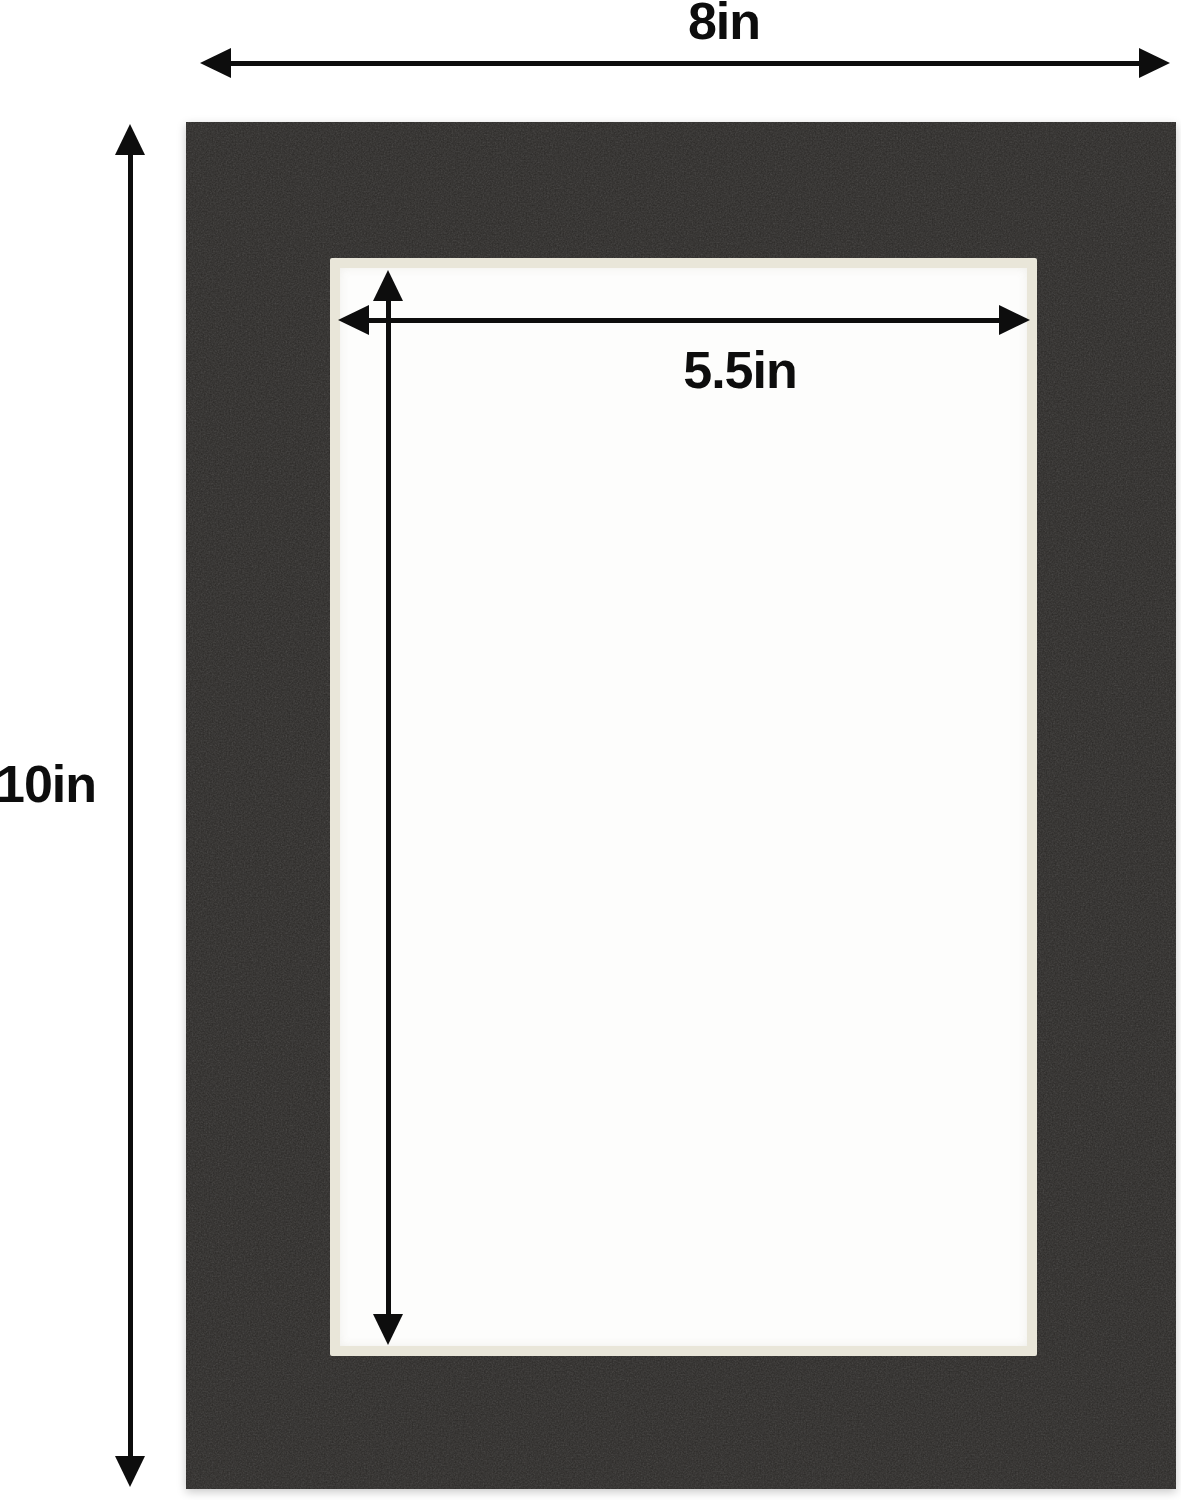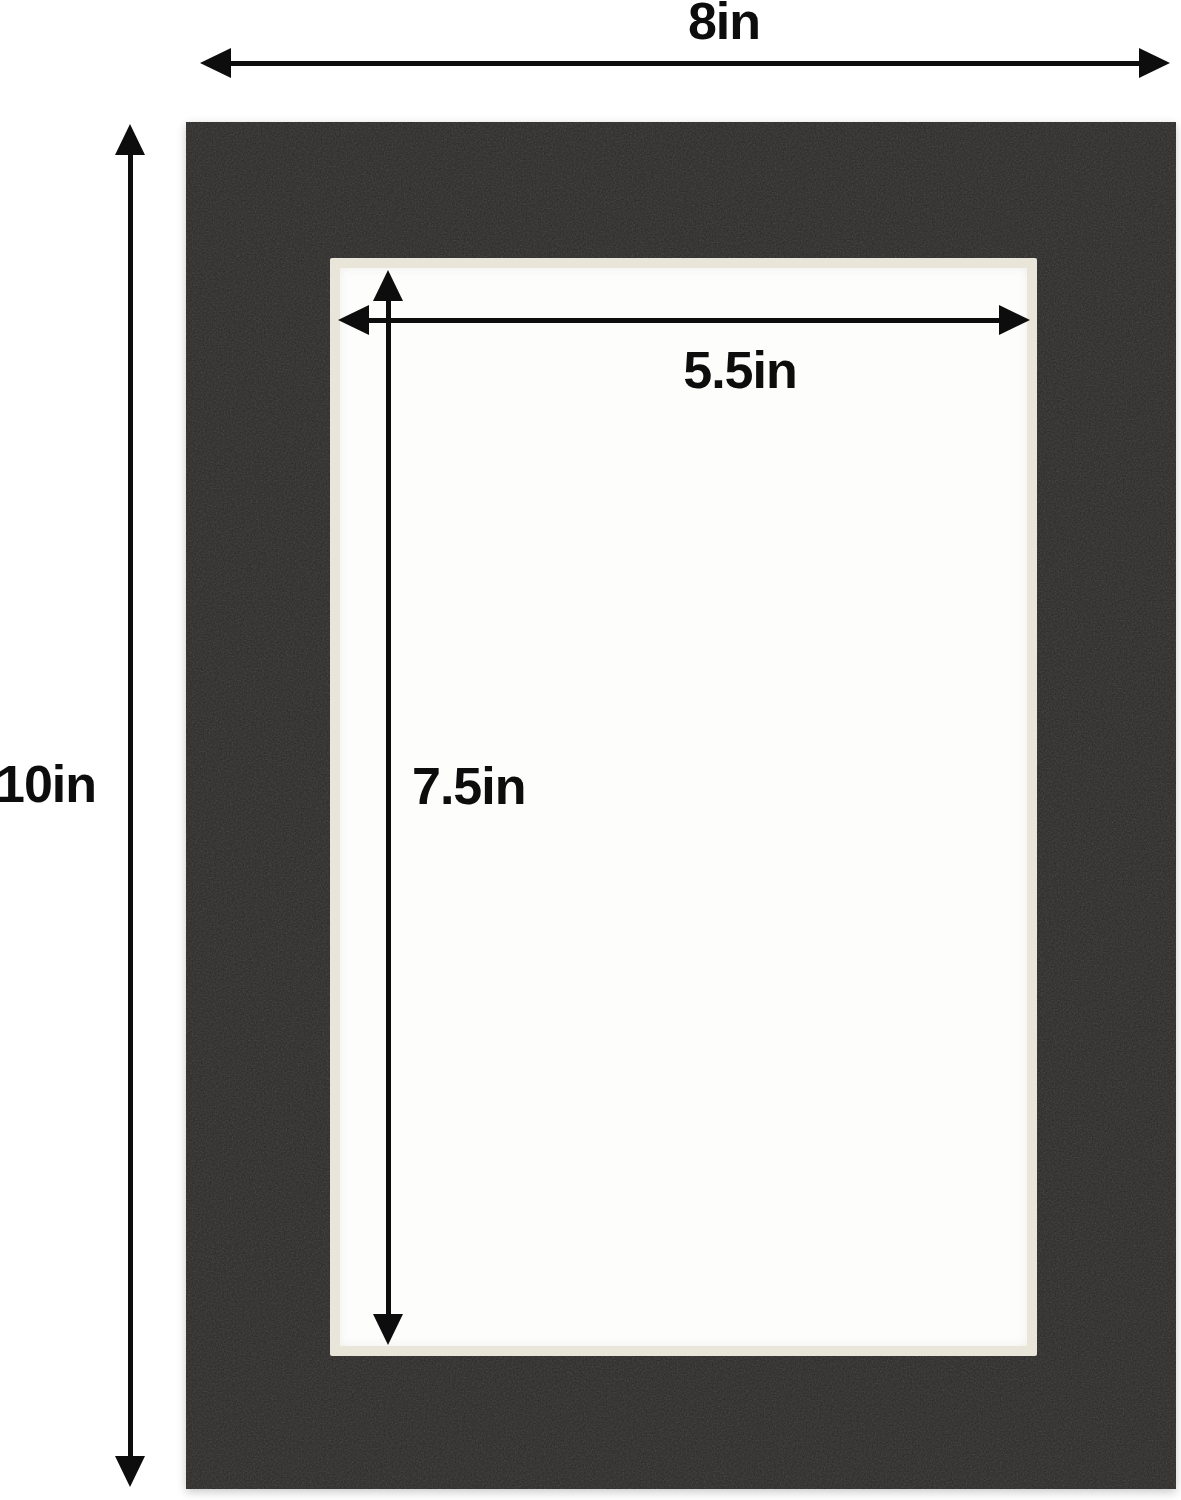--- a/index.html
+++ b/index.html
@@ -120,15 +120,14 @@
     <div class="shaft-h"></div>
     <div class="head head-right"></div>
   </div>
   <div class="dim-label" id="label-open-width">5.5in</div>
 
   <div class="dim" id="dim-open-height">
     <div class="head head-up"></div>
     <div class="shaft-v"></div>
     <div class="head head-down"></div>
   </div>
-  <div class="dim-label" id="label-open-height">7.5in</div>
 
 </div>
 
 </body></html>

